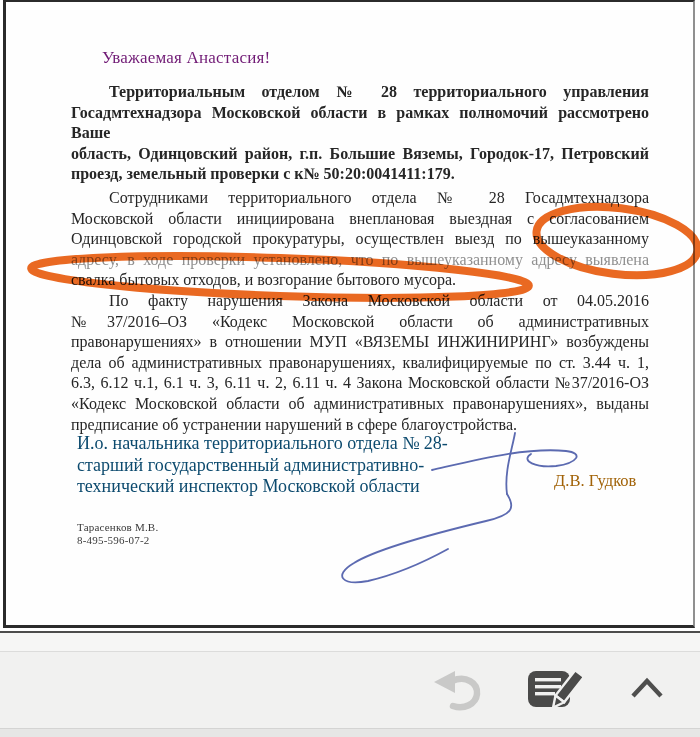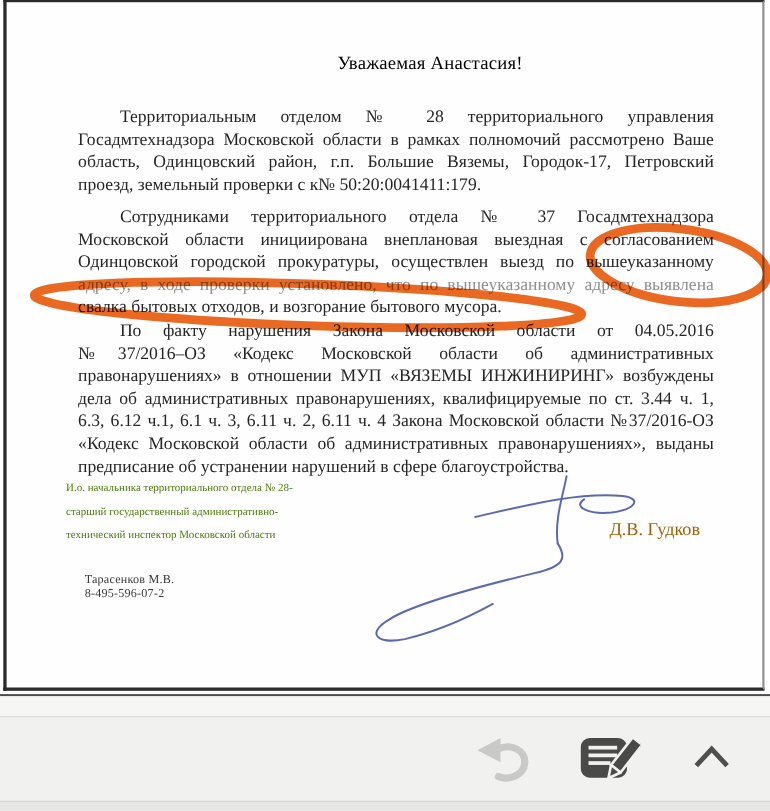--- a/index.html
+++ b/index.html
@@ -16,37 +16,37 @@
     border-top:2px solid #2b2b2b;
     border-bottom:3px solid #2b2b2b;
     border-right:2px solid #909090;
   }
   .page-shadow-line{
     position:absolute;left:0;top:631px;width:700px;height:2px;
     background:#4c4c4c;
   }
   .doc-title{
     position:absolute;left:96px;top:46px;width:578px;
-    text-align:center;font-size:17px;color:#000000;letter-spacing:.2px;
+    text-align:left;font-size:17px;color:#701a75;letter-spacing:.2px;
   }
   .para{
     position:absolute;left:65px;width:578px;
     font-size:16px;line-height:20.6px;color:#262626;
   }
-  .para-1{top:95px;}
+  .para-1{top:80px;font-weight:bold;}
   .para-2{top:186px;}
   .para-3{top:289px;}
   .line{text-align:justify;text-align-last:justify;}
   .line.first{text-indent:38px;}
   .line.last{text-align-last:left;}
   .line.faint{color:#8f8f8f;}
   
   .sig-block{
-    position:absolute;left:54px;top:431px;width:400px;
-    font-size:10px;line-height:21.7px;color:#4d7c0f;
+    position:absolute;left:71px;top:431px;width:400px;
+    font-size:18px;line-height:21.7px;color:#0c4a6e;
   }
   .sig-block .line{text-align:left;text-align-last:auto;}
   .sig-name{
     position:absolute;left:548px;top:469px;font-size:16.5px;color:#a16207;
   }
   .footer-contact{
     position:absolute;left:71px;top:519px;
     font-size:11px;line-height:12.5px;color:#3a3a3a;letter-spacing:.2px;
   }
   
@@ -85,21 +85,21 @@
   <div class="doc-title">Уважаемая Анастасия!</div>
 
   <div class="para para-1">
       <div class="line first">Территориальным отделом № 28 территориального управления</div>
       <div class="line">Госадмтехнадзора Московской области в рамках полномочий рассмотрено Ваше</div>
       <div class="line">область, Одинцовский район, г.п. Большие Вяземы, Городок-17, Петровский</div>
       <div class="line last">проезд, земельный проверки с к№ 50:20:0041411:179.</div>
     </div>
 
   <div class="para para-2">
-      <div class="line first">Сотрудниками территориального отдела № 37 Госадмтехнадзора</div>
+      <div class="line first">Сотрудниками территориального отдела № 28 Госадмтехнадзора</div>
       <div class="line">Московской области инициирована внеплановая выездная с согласованием</div>
       <div class="line">Одинцовской городской прокуратуры, осуществлен выезд по вышеуказанному</div>
       <div class="line faint">адресу, в ходе проверки установлено, что по вышеуказанному адресу выявлена</div>
       <div class="line last">свалка бытовых отходов, и возгорание бытового мусора.</div>
     </div>
 
   <div class="para para-3">
       <div class="line first">По факту нарушения Закона Московской области от 04.05.2016</div>
       <div class="line">№37/2016–ОЗ «Кодекс Московской области об административных</div>
       <div class="line">правонарушениях» в отношении МУП «ВЯЗЕМЫ ИНЖИНИРИНГ» возбуждены</div>

